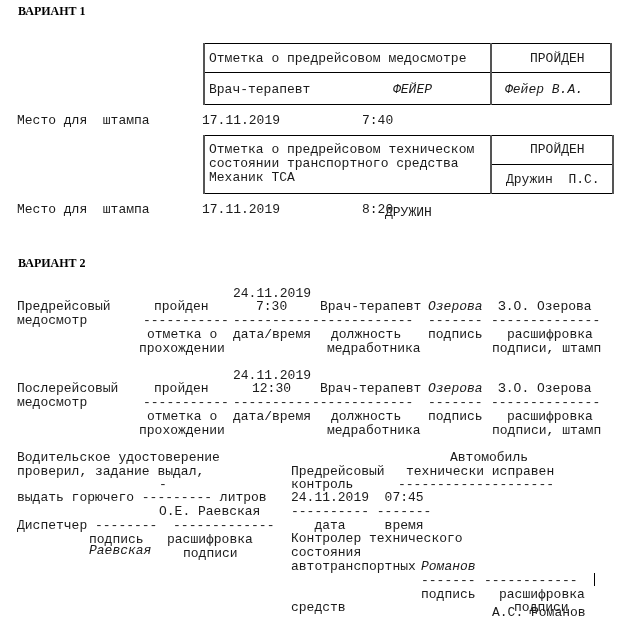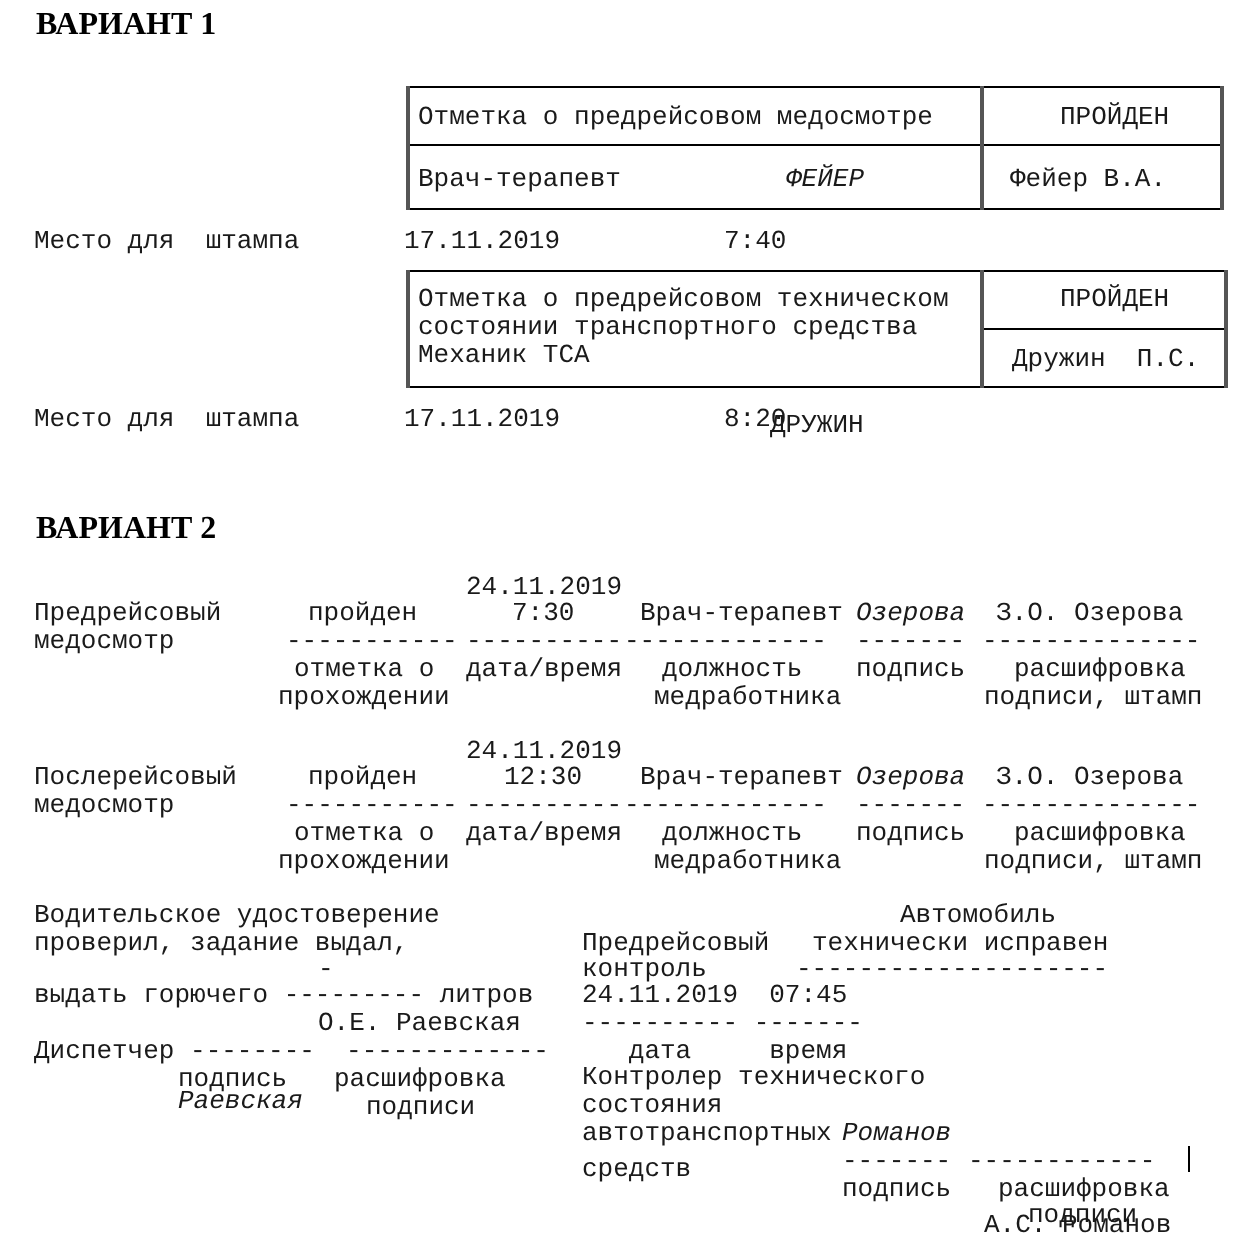--- a/index.html
+++ b/index.html
@@ -1,18 +1,18 @@
 <!DOCTYPE html>
 <html><head>
 <meta charset="utf-8">
 <style>
   html, body { margin:0; padding:0; background:#ffffff; }
   body { width:619px; height:621px; position:relative; overflow:hidden; color:#000; }
   .m { position:absolute; font-family:"Liberation Mono", "DejaVu Sans Mono", monospace; font-size:13px; line-height:15px; white-space:pre; color:#1a1a1a; }
-  .h { position:absolute; font-family:"Liberation Serif", "DejaVu Serif", serif; font-weight:bold; font-size:16px; white-space:pre; color:#000; }
+  .h { position:absolute; font-family:"Liberation Serif", "DejaVu Serif", serif; font-weight:bold; font-size:12px; white-space:pre; color:#000; }
   .i { font-style:italic; }
   .vl { position:absolute; width:2px; background:#555; }
   .hl { position:absolute; height:1px; background:#000; }
   .cursor { position:absolute; width:1px; background:#000; }
 </style>
 </head>
 <body>
 
 <div class="h" style="left:18px;top:4px;">ВАРИАНТ 1</div>
 
@@ -20,21 +20,21 @@
   <div class="hl" style="left:203px;top:43px;width:408px;"></div>
   <div class="hl" style="left:203px;top:72px;width:408px;"></div>
   <div class="hl" style="left:203px;top:104px;width:408px;"></div>
   <div class="vl" style="left:203px;top:43px;height:62px;"></div>
   <div class="vl" style="left:490px;top:43px;height:62px;"></div>
   <div class="vl" style="left:610px;top:43px;height:62px;"></div>
   <div class="m" style="left:209px;top:51px;">Отметка о предрейсовом медосмотре</div>
   <div class="m" style="left:530px;top:51px;">ПРОЙДЕН</div>
   <div class="m" style="left:209px;top:82px;">Врач-терапевт</div>
   <div class="m" style="left:393px;top:82px;font-style:italic;">ФЕЙЕР</div>
-  <div class="m" style="left:505px;top:82px;">Фейер В.А.</div>
+  <div class="m" style="left:505px;top:82px;font-style:italic;">Фейер В.А.</div>
 </div>
 
 <div class="m" style="left:17px;top:113px;">Место для  штампа</div>
 <div class="m" style="left:202px;top:113px;">17.11.2019</div>
 <div class="m" style="left:362px;top:113px;">7:40</div>
 
 <div>
   <div class="hl" style="left:203px;top:135px;width:410px;"></div>
   <div class="hl" style="left:490px;top:164px;width:123px;"></div>
   <div class="hl" style="left:203px;top:193px;width:410px;"></div>
@@ -121,21 +121,21 @@
   <div class="m" style="left:291px;top:464px;">Предрейсовый</div>
   <div class="m" style="left:406px;top:464px;">технически исправен</div>
   <div class="m" style="left:291px;top:477px;">контроль</div>
   <div class="m" style="left:398px;top:477px;">--------------------</div>
   <div class="m" style="left:291px;top:490px;">24.11.2019  07:45</div>
   <div class="m" style="left:291px;top:504px;">---------- -------</div>
   <div class="m" style="left:291px;top:518px;">   дата     время</div>
   <div class="m" style="left:291px;top:531px;">Контролер технического</div>
   <div class="m" style="left:291px;top:545px;">состояния</div>
   <div class="m" style="left:291px;top:559px;">автотранспортных</div>
-  <div class="m" style="left:291px;top:577px;">средств</div>
+  <div class="m" style="left:291px;top:600px;">средств</div>
   <div class="m i" style="left:421px;top:559px;">Романов</div>
   <div class="m" style="left:492px;top:559px;margin-top:46px;">А.С. Романов</div>
   <div class="m" style="left:421px;top:573px;">-------</div>
   <div class="m" style="left:484px;top:573px;">------------</div>
   <div class="m" style="left:421px;top:587px;">подпись</div>
   <div class="m" style="left:499px;top:587px;">расшифровка</div>
   <div class="m" style="left:514px;top:600px;">подписи</div>
 </div>
 
 <div class="cursor" style="left:594px;top:573px;height:13px;"></div>

